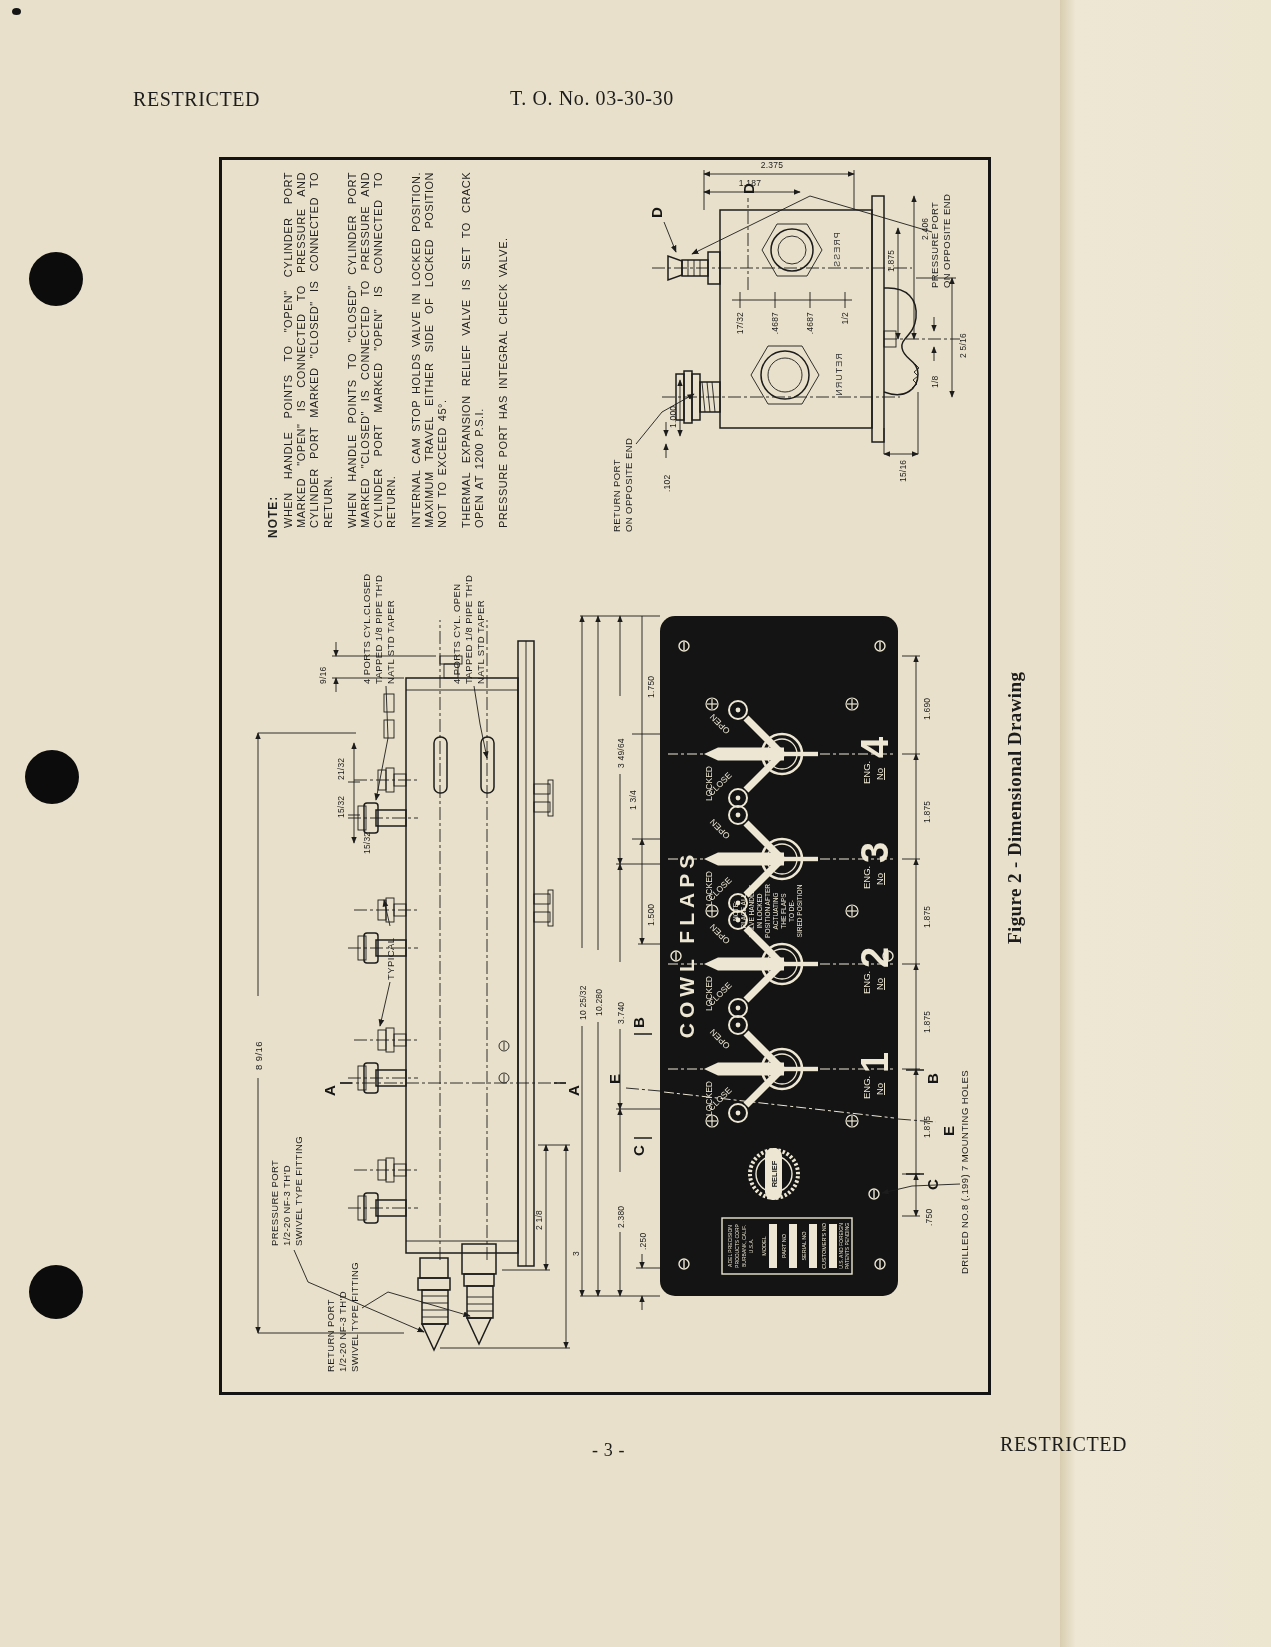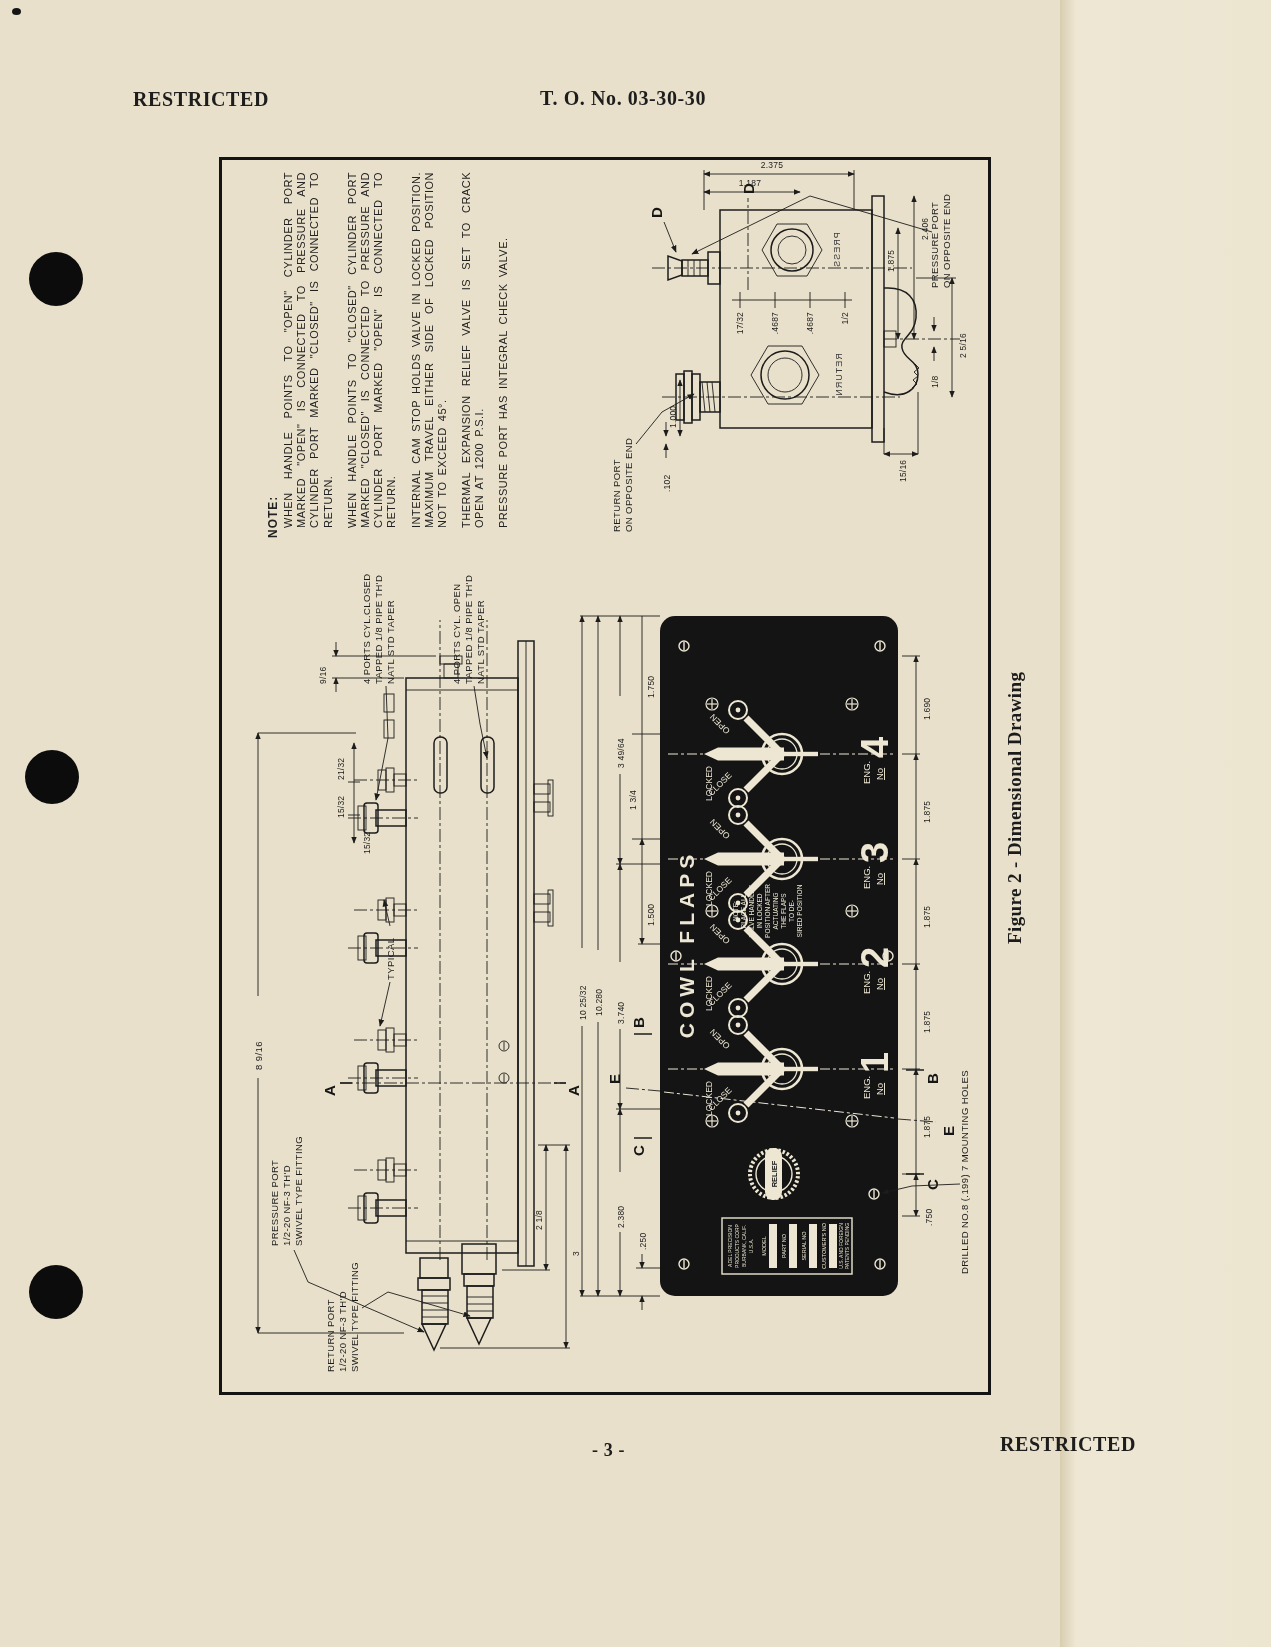--- a/index.html
+++ b/index.html
@@ -1,21 +1,21 @@
 <!DOCTYPE html>
 <html><head>
 <meta charset="utf-8">
 <style>
   html,body{margin:0;padding:0;}
   body{width:1271px;height:1647px;position:relative;background:#e8e0ca;font-family:"Liberation Serif",serif;overflow:hidden;}
   .crease{position:absolute;top:0;left:1060px;width:211px;height:1647px;
     background:linear-gradient(90deg,#d8cdb0 0px,#eee7d4 16px,#ece5d0 211px);}
   .hole{position:absolute;width:54px;height:54px;border-radius:50%;background:#0c0c0c;}
   .speck{position:absolute;background:#151515;border-radius:50%;}
-  .hdr{position:absolute;font-weight:bold;font-size:20px;letter-spacing:.6px;color:#1d1d1d;}
+  .hdr{position:absolute;font-weight:normal;font-size:20px;letter-spacing:.6px;color:#1d1d1d;}
   #figure{position:absolute;left:219px;top:157px;width:766px;height:1232px;border:3px solid #141414;}
   .rot{position:absolute;left:0;top:0;width:1226px;height:760px;transform-origin:0 0;
        transform:rotate(-90deg) translateX(-1226px);}
   .caption{position:absolute;left:1004px;top:944px;transform-origin:0 0;transform:rotate(-90deg);
        white-space:nowrap;font-weight:bold;font-size:19px;letter-spacing:.4px;color:#1b1b1b;}
   
   #notes{position:absolute;left:858px;top:44px;width:356px;color:#212121;
      font-family:"Liberation Sans",sans-serif;font-size:11px;letter-spacing:.5px;word-spacing:2.5px;}
   #notes .t{font-size:12px;font-weight:bold;margin:0 0 2px -10px;letter-spacing:1px;}
   #notes p{margin:0 0 11px 0;text-align:justify;line-height:1.2;}
@@ -32,21 +32,21 @@
   .wt{font-family:"Liberation Sans",sans-serif;fill:#ece6d2;}
   .wl{stroke:#ece6d2;fill:none;}
 </style>
 </head>
 <body>
 
 <div class="crease"></div>
 <div class="speck" style="left:12px;top:8px;width:9px;height:7px;"></div>
 
 <div class="hdr" style="left:133px;top:88px;">RESTRICTED</div>
-<div class="hdr" style="left:540px;top:87px;">T. O. No. 03-30-30</div>
+<div class="hdr" style="left:510px;top:87px;">T. O. No. 03-30-30</div>
 
 <div class="hole" style="left:29px;top:252px;"></div>
 <div class="hole" style="left:25px;top:750px;"></div>
 <div class="hole" style="left:29px;top:1265px;"></div>
 
 <div id="figure">
   <div class="rot">
 
     <div id="notes">
       <div class="t">NOTE:</div>

